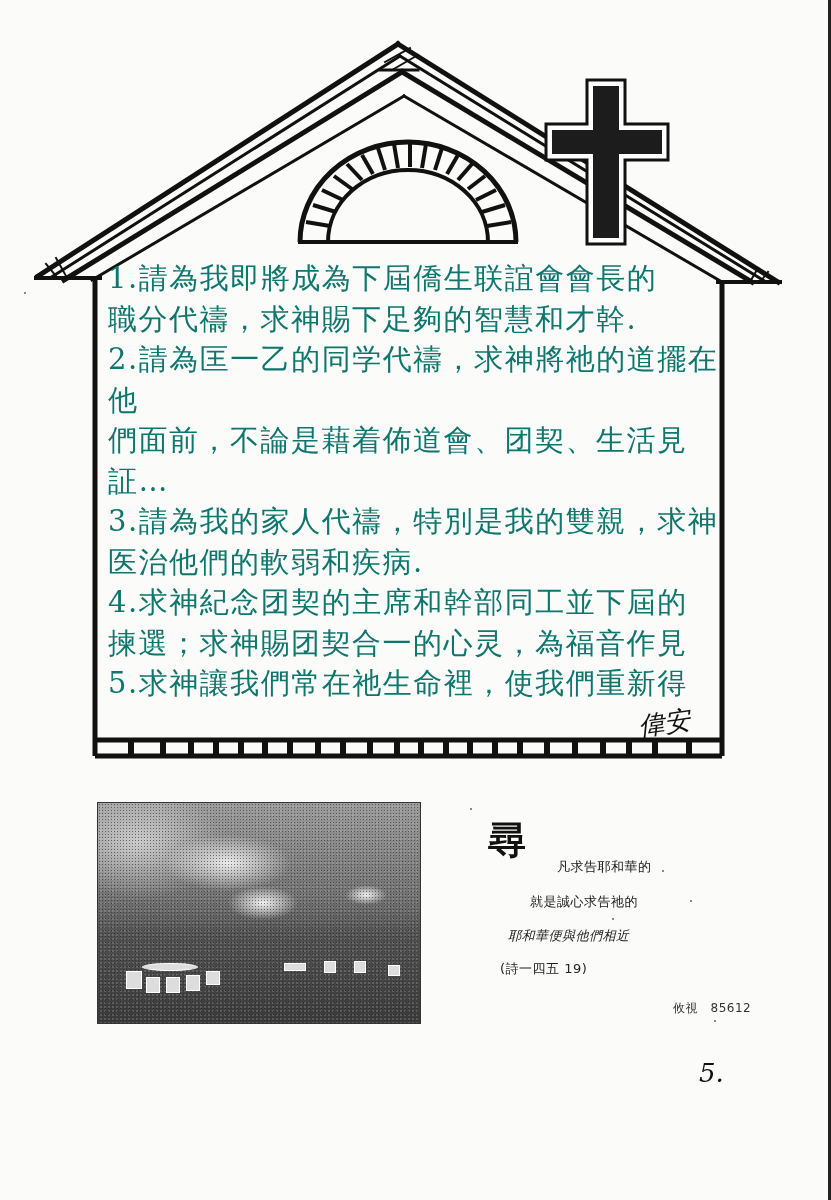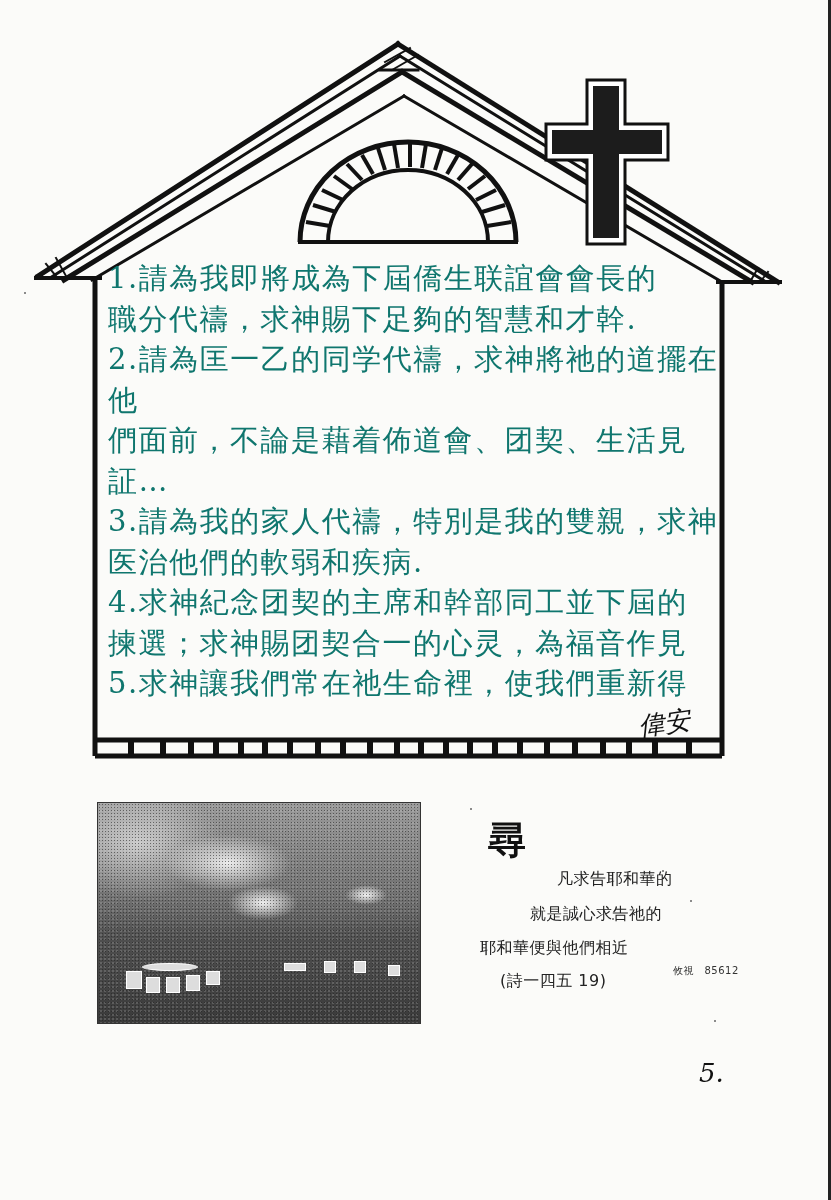--- a/index.html
+++ b/index.html
@@ -57,31 +57,30 @@
   .photo .bldg {
     position: absolute; background: #ddd; border: 1px solid #fff;
   }
   .seek-char {
     position: absolute; left: 488px; top: 815px;
     font-size: 38px; font-weight: bold;
     font-family: "DejaVu Serif", serif;
   }
   .verse-line {
     position: absolute;
-    font-size: 16px; letter-spacing: 0.5px;
+    font-size: 13px; letter-spacing: 0.5px;
     color: #222;
-    margin-top: 11px;
   }
   .verse-l1 { left: 557px; top: 858px; }
   .verse-l2 { left: 530px; top: 893px; text-align: center; }
-  .verse-l3 { left: 480px; top: 927px; }
+  .verse-l3 { left: 508px; top: 927px; font-style: italic; }
   .verse-ref { left: 500px; top: 960px; }
   .credit {
-    position: absolute; left: 673px; top: 964px;
-    font-size: 10px; color: #333; letter-spacing: 0.5px;
+    position: absolute; left: 673px; top: 1000px;
+    font-size: 12px; color: #333; letter-spacing: 0.5px;
   }
   .page-num {
     position: absolute; left: 699px; top: 1058px;
     font-family: "DejaVu Serif", serif;
     font-size: 26px; font-style: italic;
   }
   .speck { position: absolute; background: #666; width: 2px; height: 2px; border-radius: 1px; }
 </style>
 </head>
 <body>

